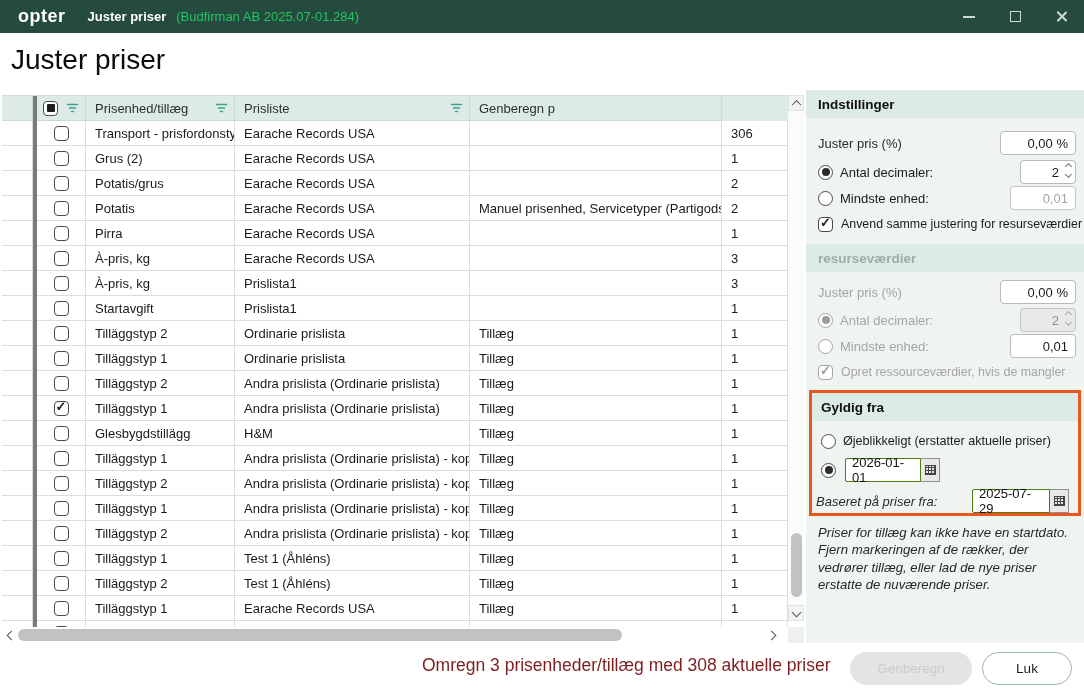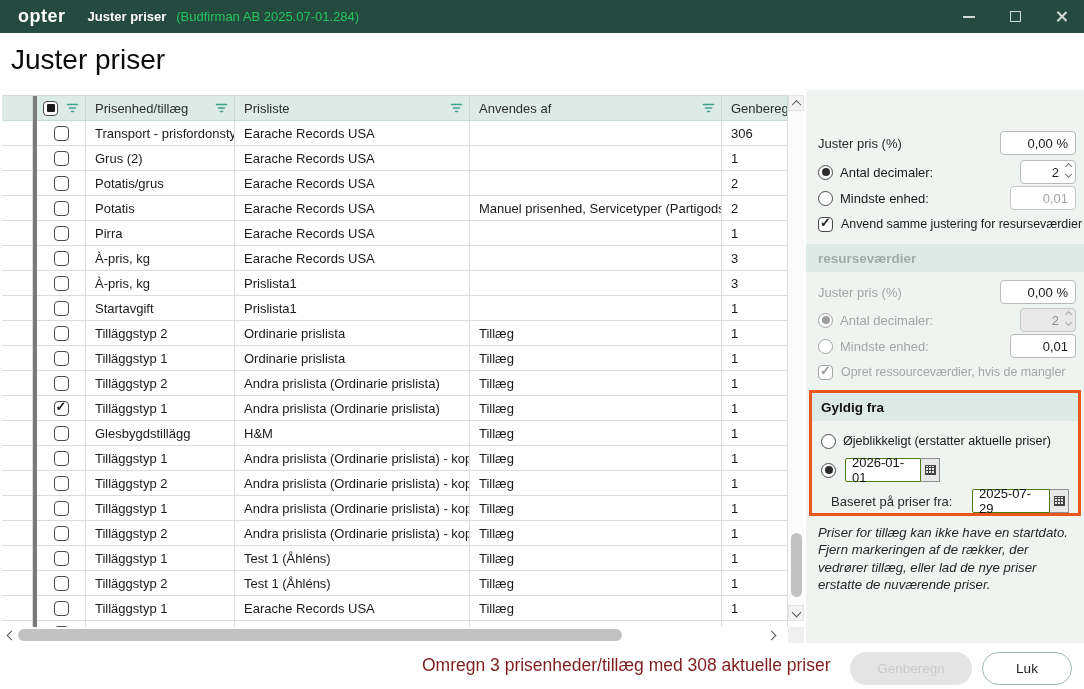--- a/index.html
+++ b/index.html
@@ -130,26 +130,20 @@
       <svg class="filter-icon" width="13" height="10" viewBox="0 0 13 10">
           <path d="M1.5 1.5h10M3.5 5h6M5.5 8.5h2" stroke="#3fa08d" stroke-width="1.6" stroke-linecap="round" fill="none"></path>
         </svg>
     </div>
     <div class="c spread">
       <span>Prisliste</span>
       <svg class="filter-icon" width="13" height="10" viewBox="0 0 13 10">
           <path d="M1.5 1.5h10M3.5 5h6M5.5 8.5h2" stroke="#3fa08d" stroke-width="1.6" stroke-linecap="round" fill="none"></path>
         </svg>
     </div>
-    <div class="c spread">
-      <span>Anvendes af</span>
-      <svg class="filter-icon" width="13" height="10" viewBox="0 0 13 10">
-          <path d="M1.5 1.5h10M3.5 5h6M5.5 8.5h2" stroke="#3fa08d" stroke-width="1.6" stroke-linecap="round" fill="none"></path>
-        </svg>
-    </div>
     <div class="c">
       <span>Genberegn p</span>
     </div>
   </div>
 
   <div>
   <div class="trow">
     <div class="c rowhdr"></div>
     <div class="divider"></div>
     <div class="c check">
@@ -420,20 +414,23 @@
     </div>
   <div class="hthumb"></div>
   <div class="sbtn" style="top:0; left:762px; background:#fff; border:none;">
       <span class="chev right"></span>
     </div>
 </div>
 <div class="corner"></div>
 
 <div class="panel">
 
+  <div class="strip" style="top:0;">
+      <span>Indstillinger</span>
+    </div>
 
   <div class="prow" style="top:41px;">
     <span class="plabel">Juster pris (%)</span>
     <span class="pinput" style="width:76px;">0,00 %</span>
   </div>
   <div class="prow" style="top:70px;">
     <span class="radio on"></span>
     <span class="rlabel">Antal decimaler:</span>
     <span class="pinput spin" style="width:56px;">
         <span>2</span>
@@ -491,21 +488,21 @@
       <span class="rlabel" style="font-size:12.6px;">Øjeblikkeligt (erstatter aktuelle priser)</span>
     </div>
     <div class="vf-row" style="top:65px; height:24px;">
       <span class="radio on" style="margin-left:9px;"></span>
       <span class="date-box" style="margin-left:9px; width:76px;">2026-01-01</span>
       <span class="cal-btn">
           <span class="cal-ic"></span>
         </span>
     </div>
     <div class="vf-row" style="top:96px; height:24px;">
-      <span class="plabel" style="margin-left:19px;">Baseret på priser fra:</span>
+      <span class="plabel" style="margin-left:4px;font-style:italic;">Baseret på priser fra:</span>
       <span class="date-box" style="position:absolute; right:28px; width:78px;">2025-07-29</span>
       <span class="cal-btn" style="position:absolute; right:9px;">
           <span class="cal-ic"></span>
         </span>
     </div>
   </div>
 
   <div class="note">Priser for tillæg kan ikke have en startdato. Fjern markeringen af de rækker, der vedrører tillæg, eller lad de nye priser erstatte de nuværende priser.</div>
 </div>
 

